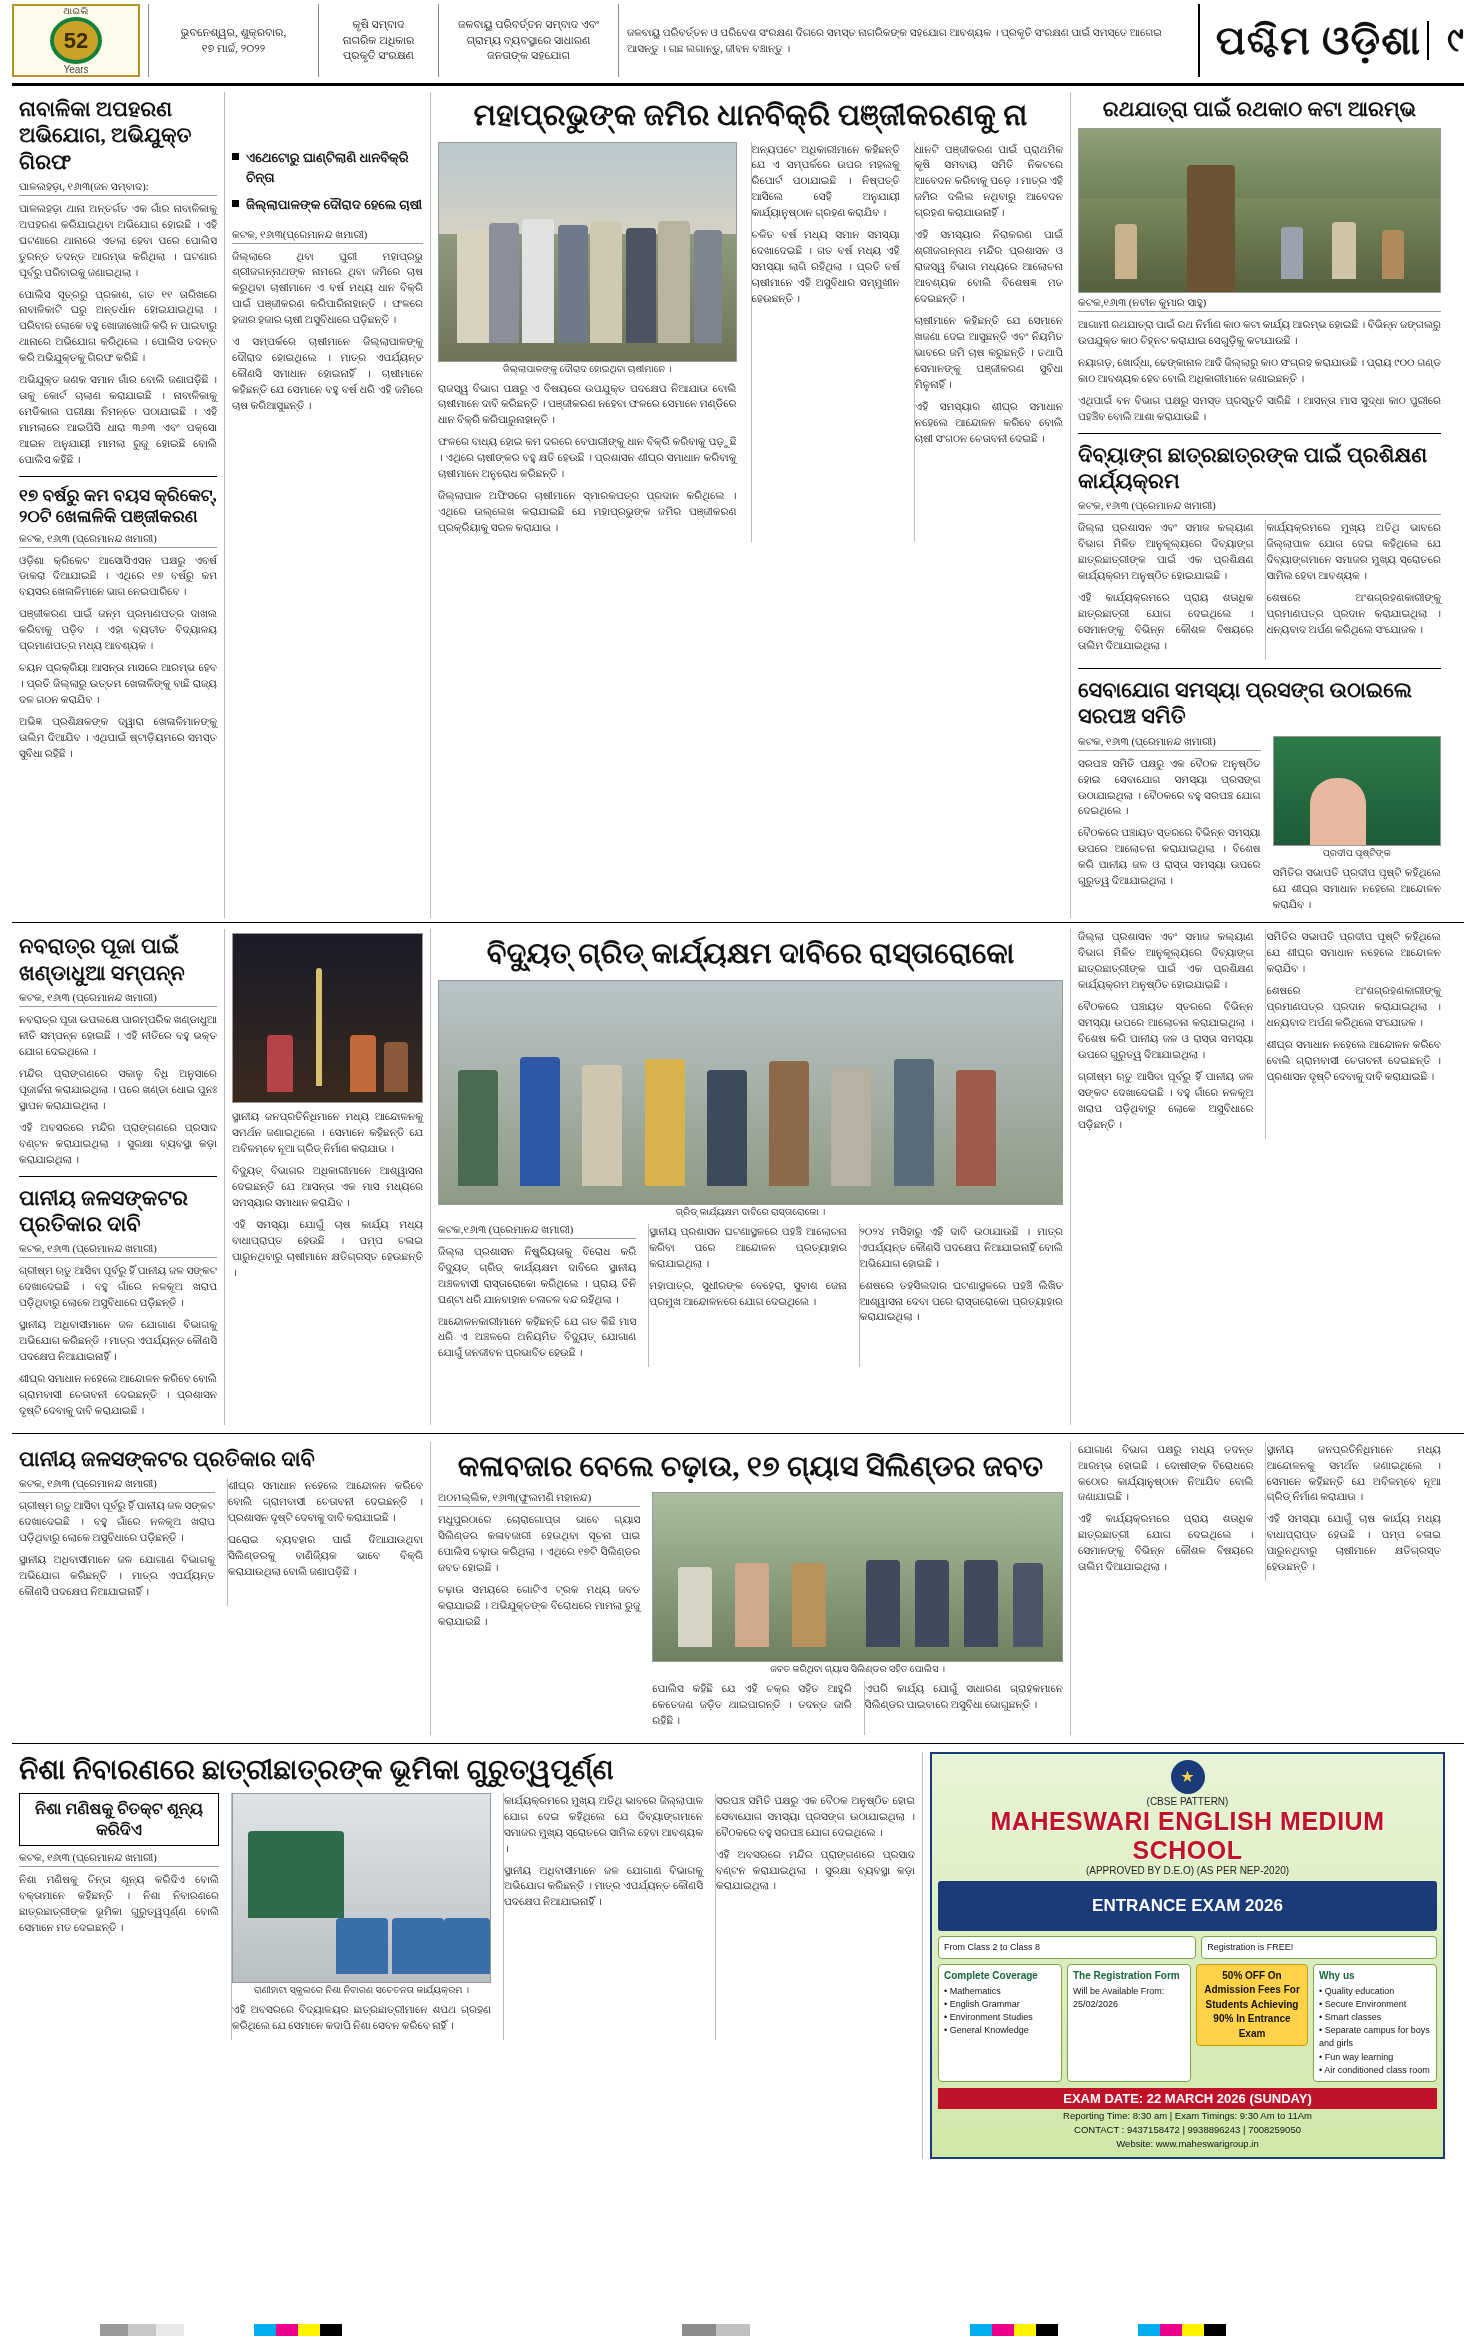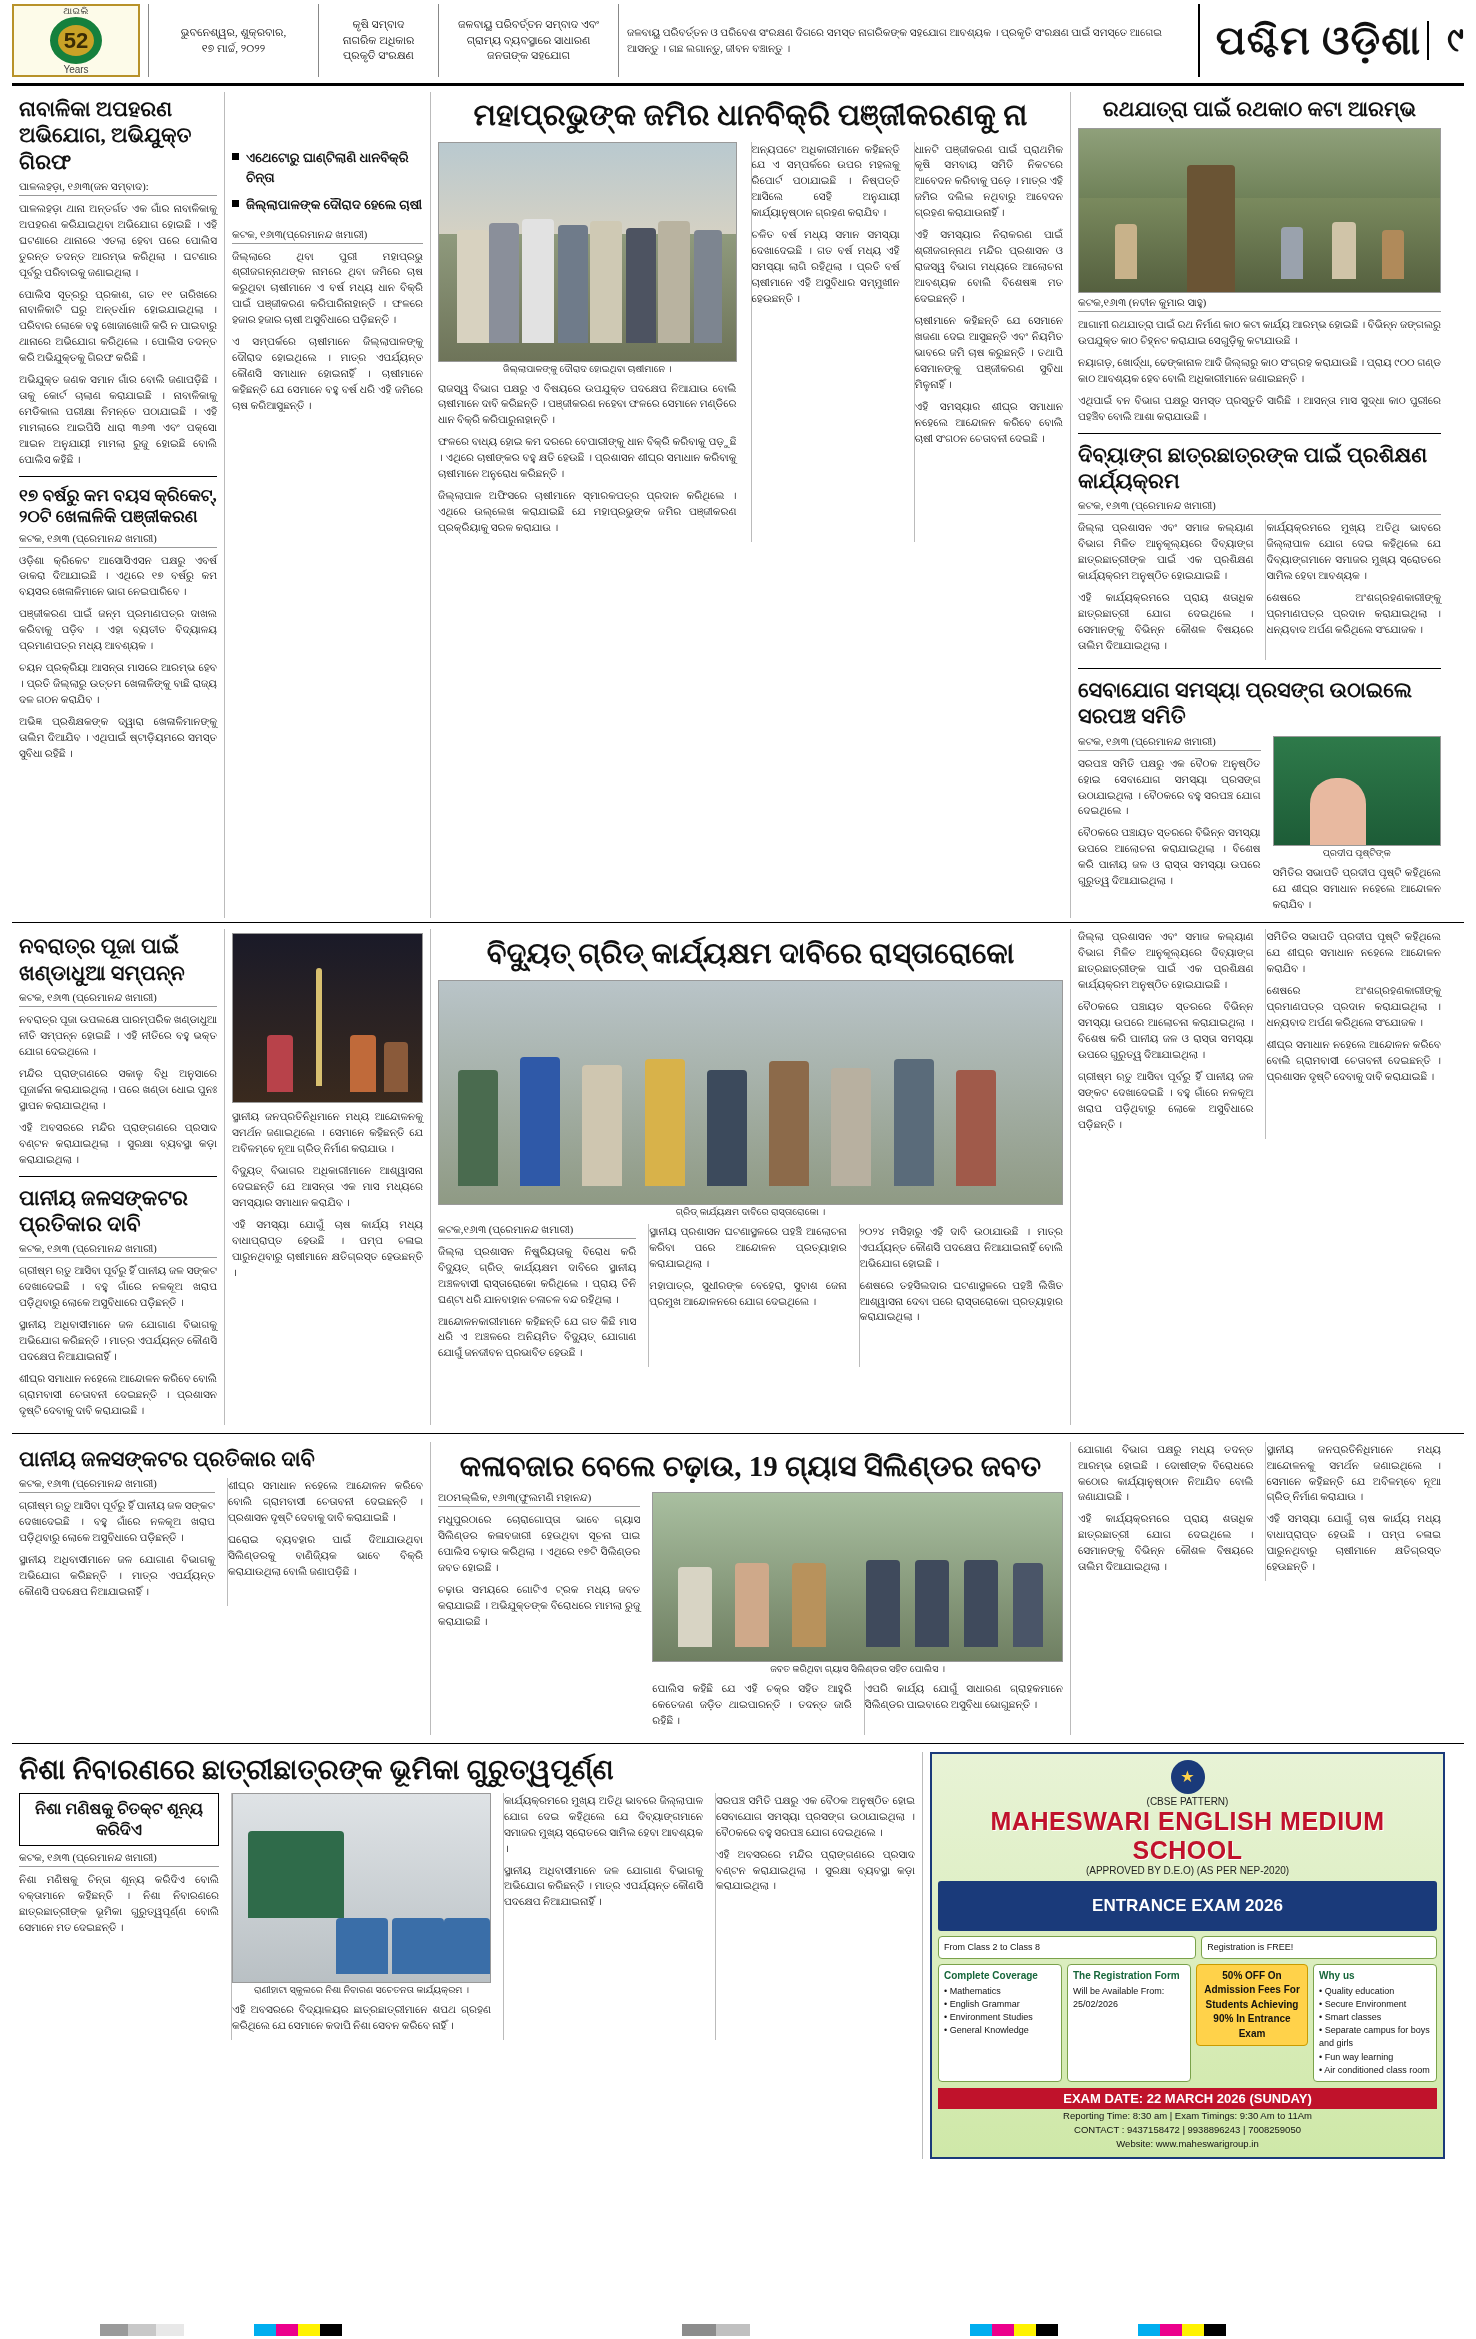--- a/index.html
+++ b/index.html
@@ -19,21 +19,21 @@
     display:flex; align-items:stretch; border-bottom:3px solid #000;
     height:86px; padding:4px 0 6px 0;
   }
   .logo-badge {
     width:128px; border:2px solid #b8922a; margin-right:8px;
     display:flex; flex-direction:column; align-items:center; justify-content:center;
     background:#fdfbe9;
   }
   .logo-badge .circle {
     width:52px; height:52px; border-radius:50%; background:#c9a227;
-    border:8px solid #15803d; color:#3a2c05; font-family:"Liberation Sans", sans-serif;
+    border:4px solid #15803d; color:#3a2c05; font-family:"Liberation Sans", sans-serif;
     font-weight:bold; font-size:22px; display:flex; align-items:center; justify-content:center;
     line-height:1;
   }
   .logo-badge .t1 { font-size:9px; letter-spacing:0.5px; }
   .logo-badge .t2 { font-size:10px; font-family:"Liberation Sans", sans-serif; color:#444; }
   .mast-col {
     border-left:1px solid #888; padding:2px 8px; font-size:11px; line-height:1.45;
     display:flex; flex-direction:column; justify-content:center; text-align:center;
   }
   .mast-col.c1 { width:170px; }
@@ -327,21 +327,21 @@
           <p class="body">ସ୍ଥାନୀୟ ଅଧିବାସୀମାନେ ଜଳ ଯୋଗାଣ ବିଭାଗକୁ ଅଭିଯୋଗ କରିଛନ୍ତି । ମାତ୍ର ଏପର୍ଯ୍ୟନ୍ତ କୌଣସି ପଦକ୍ଷେପ ନିଆଯାଇନାହିଁ ।</p>
         </div>
         <div style="width:50%" class="vline">
           <p class="body">ଶୀଘ୍ର ସମାଧାନ ନହେଲେ ଆନ୍ଦୋଳନ କରିବେ ବୋଲି ଗ୍ରାମବାସୀ ଚେତାବନୀ ଦେଇଛନ୍ତି । ପ୍ରଶାସନ ଦୃଷ୍ଟି ଦେବାକୁ ଦାବି କରାଯାଇଛି ।</p>
           <p class="body">ଘରୋଇ ବ୍ୟବହାର ପାଇଁ ଦିଆଯାଉଥିବା ସିଲିଣ୍ଡରକୁ ବାଣିଜ୍ୟିକ ଭାବେ ବିକ୍ରି କରାଯାଉଥିଲା ବୋଲି ଜଣାପଡ଼ିଛି ।</p>
         </div>
       </div>
     </div>
 
     <div class="col vline" style="width:640px">
-      <div class="hl h-band">କଳାବଜାର ବେଲେ ଚଢ଼ାଉ, 19 ଗ୍ୟାସ ସିଲିଣ୍ଡର ଜବତ</div>
+      <div class="hl h-band">କଳାବଜାର ବେଲେ ଚଢ଼ାଉ, ୧୭ ଗ୍ୟାସ ସିଲିଣ୍ଡର ଜବତ</div>
       <div style="display:flex;gap:12px">
         <div style="width:33%">
           <div class="byline">ଅଠମଲ୍ଲିକ, ୧୬ା୩(ଫୁଲମଣି ମହାନନ୍ଦ)</div>
           <p class="body">ମଧୁପୁରଠାରେ ଚୋରାଗୋପ୍ତା ଭାବେ ଗ୍ୟାସ ସିଲିଣ୍ଡର କଳାବଜାରୀ ହେଉଥିବା ସୂଚନା ପାଇ ପୋଲିସ ଚଢ଼ାଉ କରିଥିଲା । ଏଥିରେ ୧୭ଟି ସିଲିଣ୍ଡର ଜବତ ହୋଇଛି ।</p>
           <p class="body">ଚଢ଼ାଉ ସମୟରେ ଗୋଟିଏ ଟ୍ରକ ମଧ୍ୟ ଜବତ କରାଯାଇଛି । ଅଭିଯୁକ୍ତଙ୍କ ବିରୋଧରେ ମାମଲା ରୁଜୁ କରାଯାଇଛି ।</p>
         </div>
         <div style="width:67%">
           <div class="photo" style="height:170px">
             <div class="sky" style="height:100%;background:linear-gradient(#a9bfa0,#6f7f62)"></div>
             <div class="f" style="left:6%;width:34px;height:48%;background:#d8d4c4"></div>

